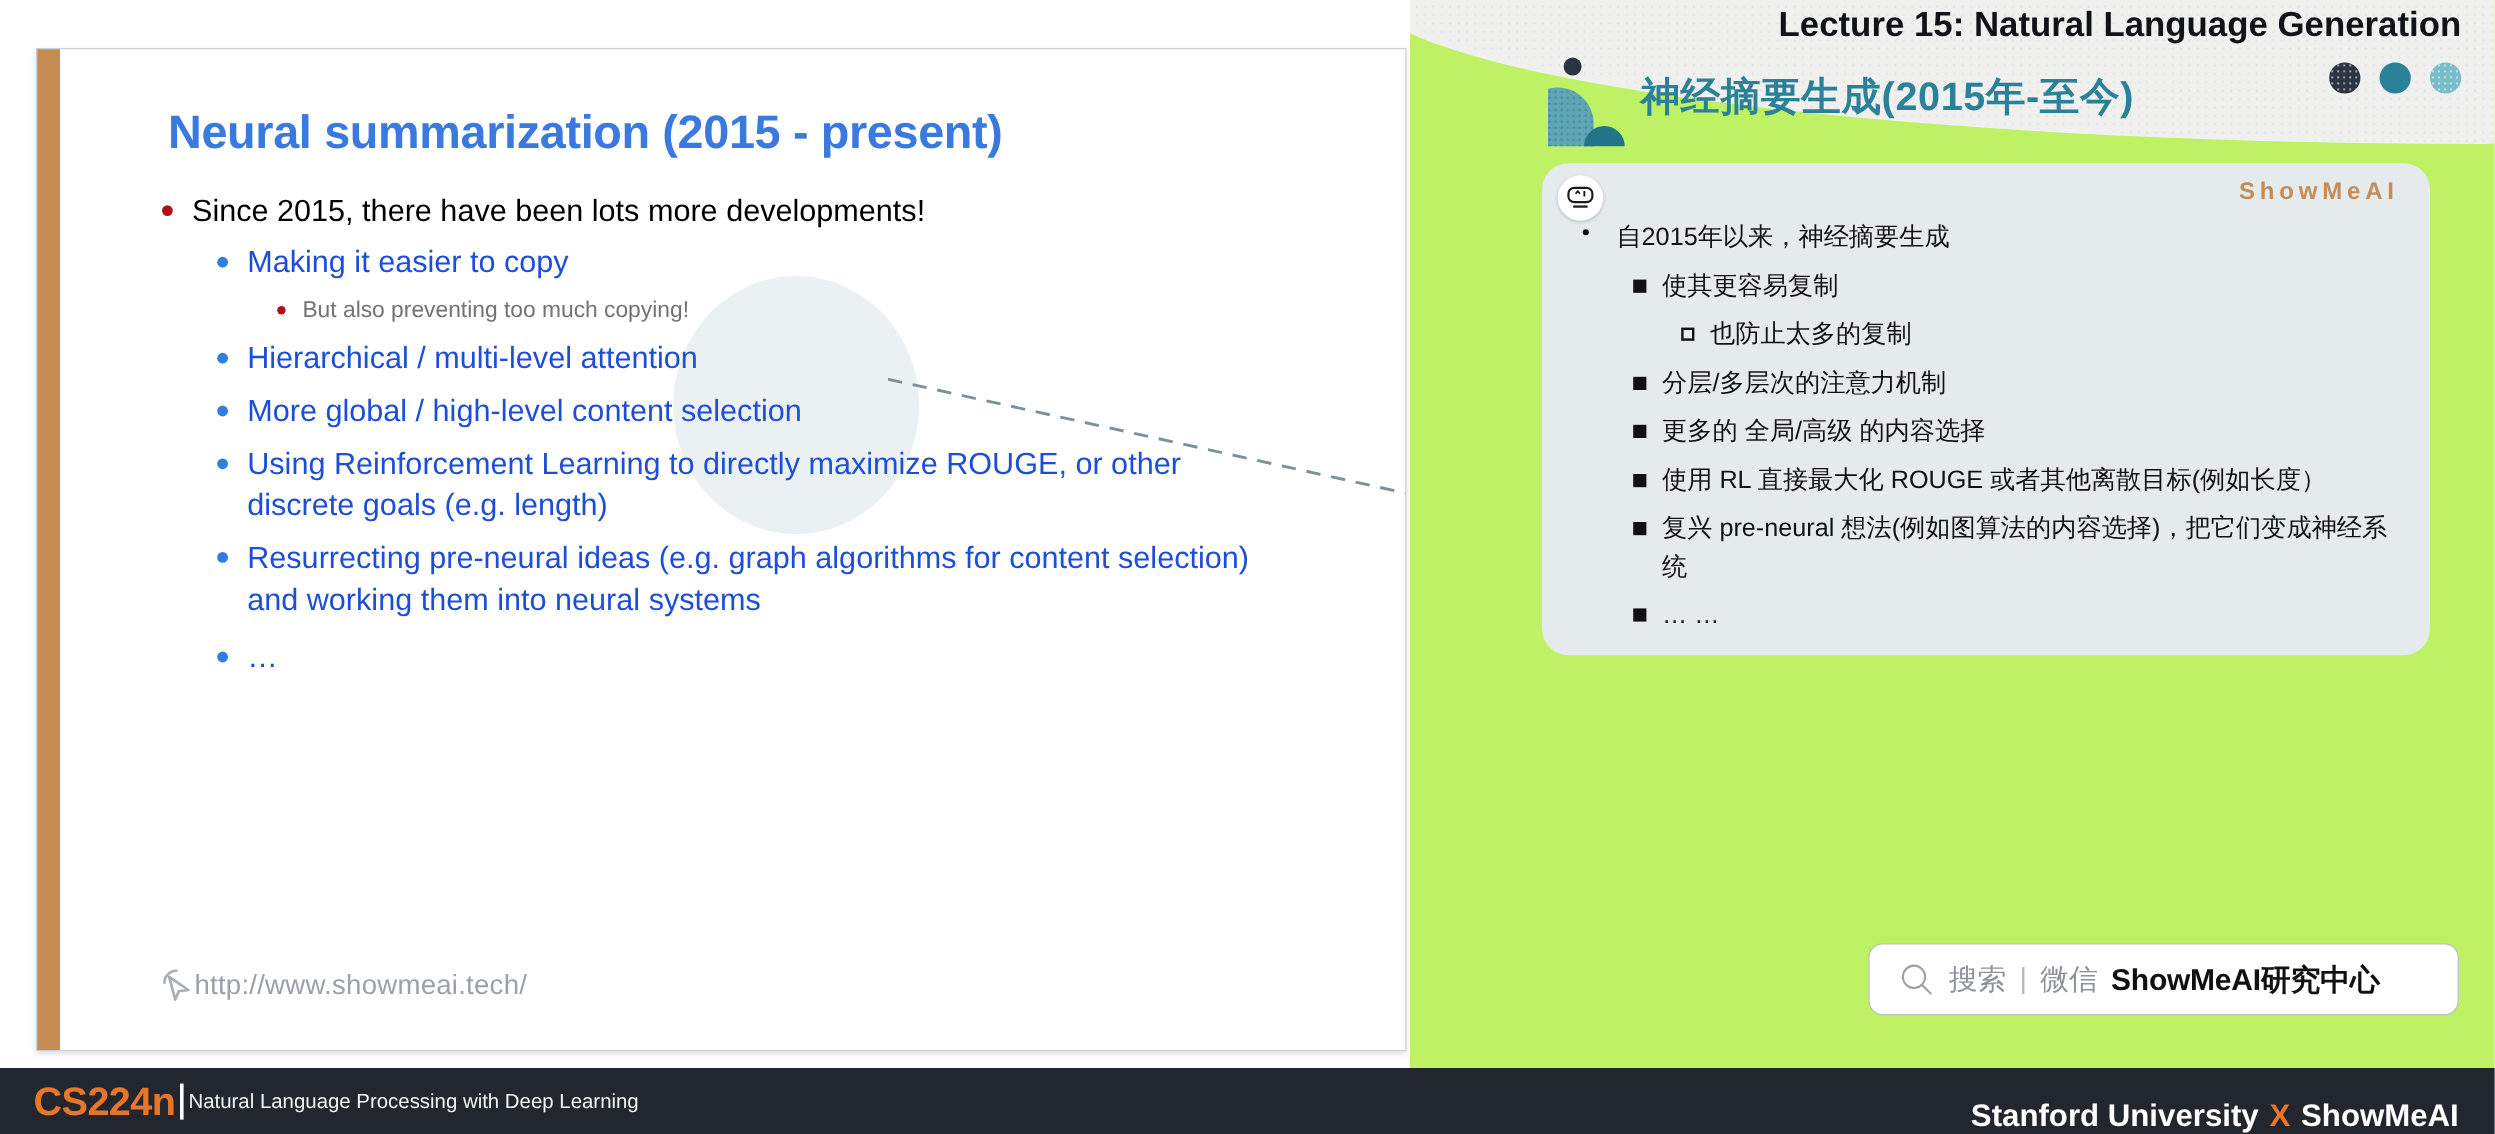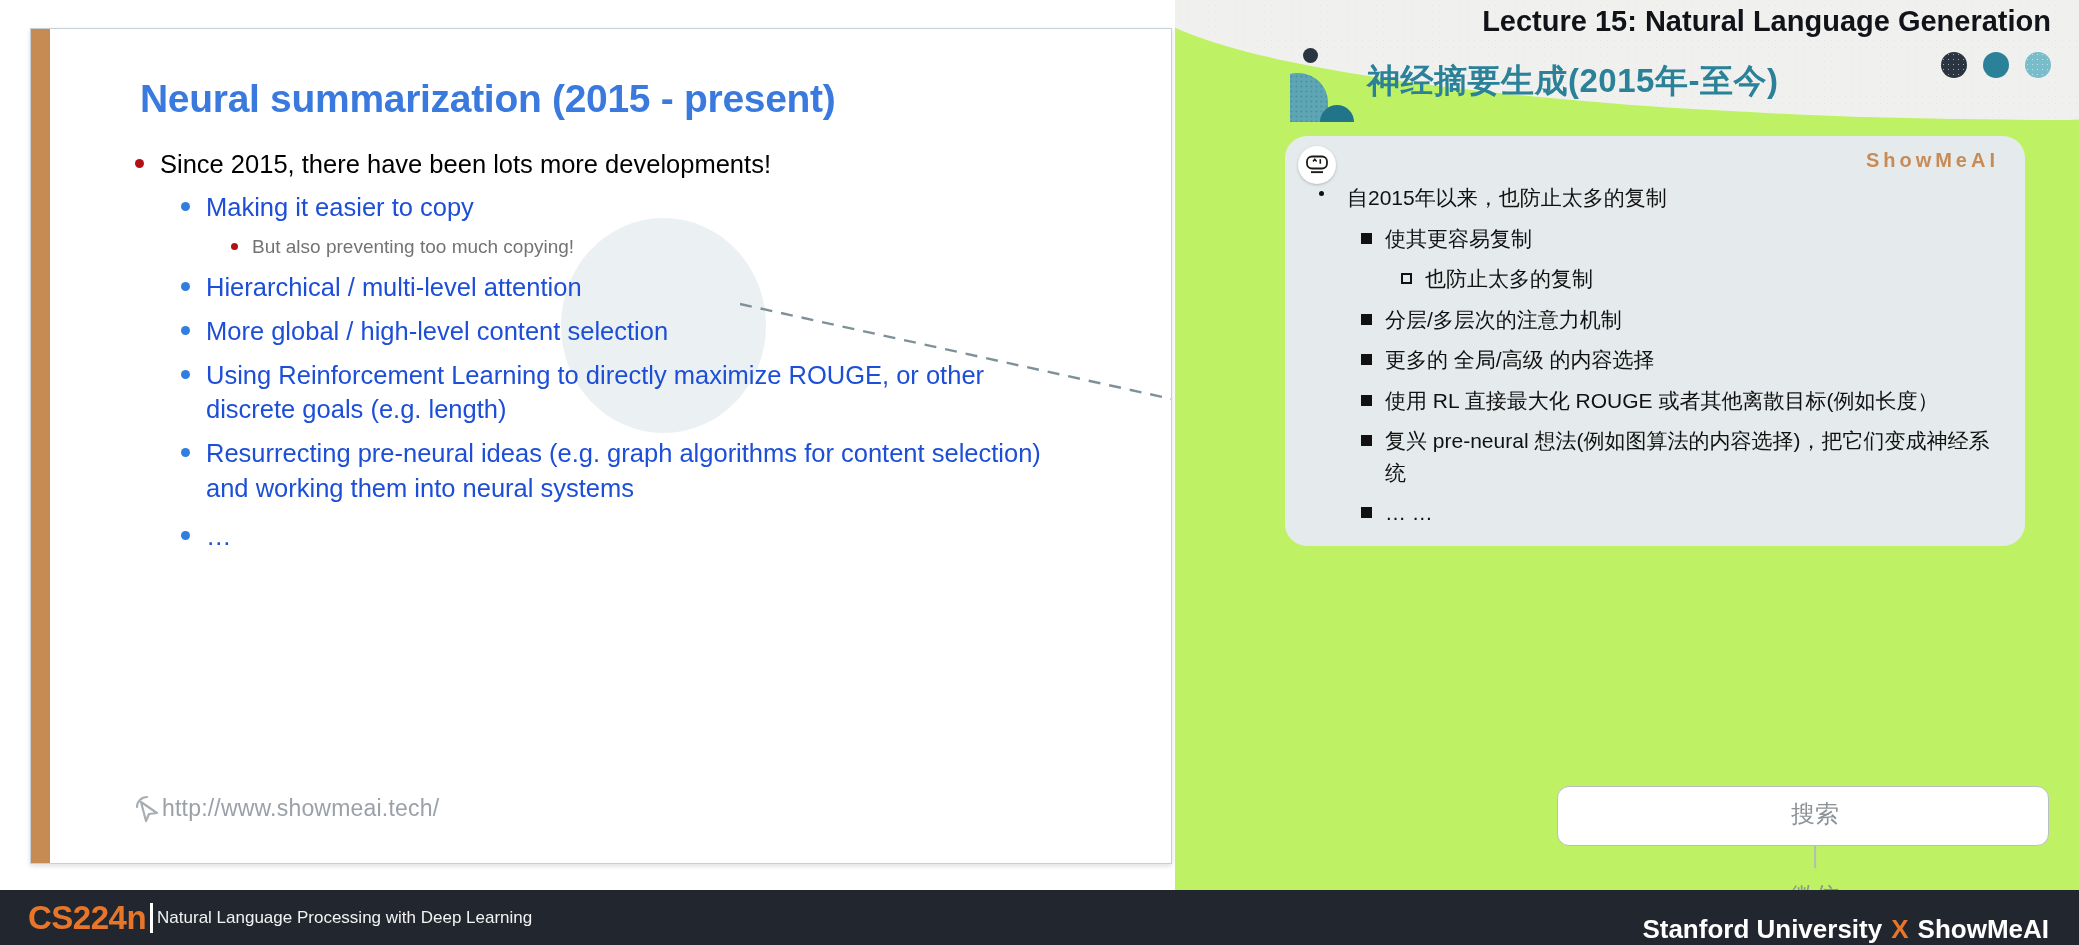--- a/index.html
+++ b/index.html
@@ -4,21 +4,21 @@
 <style>
   html,body{margin:0;padding:0;}
   body{
     width:2079px;height:945px;overflow:hidden;
     background:#ffffff;
     font-family:"Liberation Sans","DejaVu Sans",sans-serif;
     position:relative;
   }
 
   
-  #left-pane{position:absolute;left:0;top:0;width:1175px;height:630px;background:#ffffff;}
+  #left-pane{position:absolute;left:0;top:12px;width:1175px;height:630px;background:#ffffff;}
   #slide-frame{
     position:absolute;left:30px;top:28px;width:1142px;height:836px;
     background:#ffffff;
     border:1px solid #c9cfd6;
     box-shadow:0 2px 5px rgba(0,0,0,.13);
     box-sizing:border-box;
   }
   #slide-accent-bar{
     position:absolute;left:0px;top:0px;width:19px;height:100%;
     background:#c68b52;
@@ -104,21 +104,21 @@
   .z1{position:relative;padding-left:54px;font-size:21px;color:#111;margin-bottom:9px;line-height:1.5;}
   .z1>.zb{position:absolute;left:26px;top:9px;width:5px;height:5px;border-radius:50%;background:#111;}
   .z2{position:relative;padding-left:92px;font-size:21px;color:#111;margin-bottom:9px;line-height:1.5;}
   .z2>.zb{position:absolute;left:68px;top:10px;width:11px;height:11px;background:#111;}
   .z3{position:relative;padding-left:132px;font-size:21px;color:#111;margin-bottom:9px;line-height:1.5;}
   .z3>.zb{position:absolute;left:108px;top:10px;width:11px;height:11px;border:2px solid #111;box-sizing:border-box;background:transparent;}
 
   #search-pill{
     position:absolute;left:382px;top:786px;width:492px;height:60px;
     border:1px solid #b9bec3;border-radius:12px;background:#fff;
-    display:flex;align-items:center;gap:11px;padding-left:24px;box-sizing:border-box;flex-direction:column;
+    display:flex;align-items:center;gap:11px;padding-left:24px;box-sizing:border-box;
   }
   #search-label{font-size:24px;color:#8d9297;}
   #search-sep{font-size:24px;color:#b5babe;}
   #search-wechat{font-size:24px;color:#8d9297;}
   #search-brand{font-size:25px;font-weight:bold;color:#111;letter-spacing:-.2px;}
 
   
   #bottom-bar{
     position:absolute;left:0;bottom:0;width:2079px;height:55px;background:#22262e;
   }
@@ -197,21 +197,21 @@
       <svg width="38" height="38" viewBox="0 0 38 38">
         <rect x="9" y="10.5" width="20" height="12" rx="5" fill="none" stroke="#1b1b1b" stroke-width="1.8"></rect>
         <path d="M15 15.5 L16.8 13.3 L18.6 15.5" fill="none" stroke="#1b1b1b" stroke-width="1.5"></path>
         <rect x="21.5" y="13.2" width="1.6" height="4.5" fill="#1b1b1b"></rect>
         <rect x="13" y="25.2" width="12" height="1.9" fill="#1b1b1b"></rect>
       </svg>
     </div>
     <div id="card-brand">ShowMeAI</div>
 
     <div id="zh-bullets">
-      <div class="z1"><span class="zb"></span><span>自2015年以来，也防止太多的复制</span></div>
+      <div class="z1"><span class="zb"></span><span>自2015年以来，神经摘要生成</span></div>
       <div class="z2"><span class="zb"></span><span>使其更容易复制</span></div>
       <div class="z3"><span class="zb"></span><span>也防止太多的复制</span></div>
       <div class="z2"><span class="zb"></span><span>分层/多层次的注意力机制</span></div>
       <div class="z2"><span class="zb"></span><span>更多的 全局/高级 的内容选择</span></div>
       <div class="z2"><span class="zb"></span><span>使用 RL 直接最大化 ROUGE 或者其他离散目标(例如长度）</span></div>
       <div class="z2"><span class="zb"></span><span>复兴 pre-neural 想法(例如图算法的内容选择)，把它们变成神经系统</span></div>
       <div class="z2"><span class="zb"></span><span>… …</span></div>
     </div>
   </div>
 

